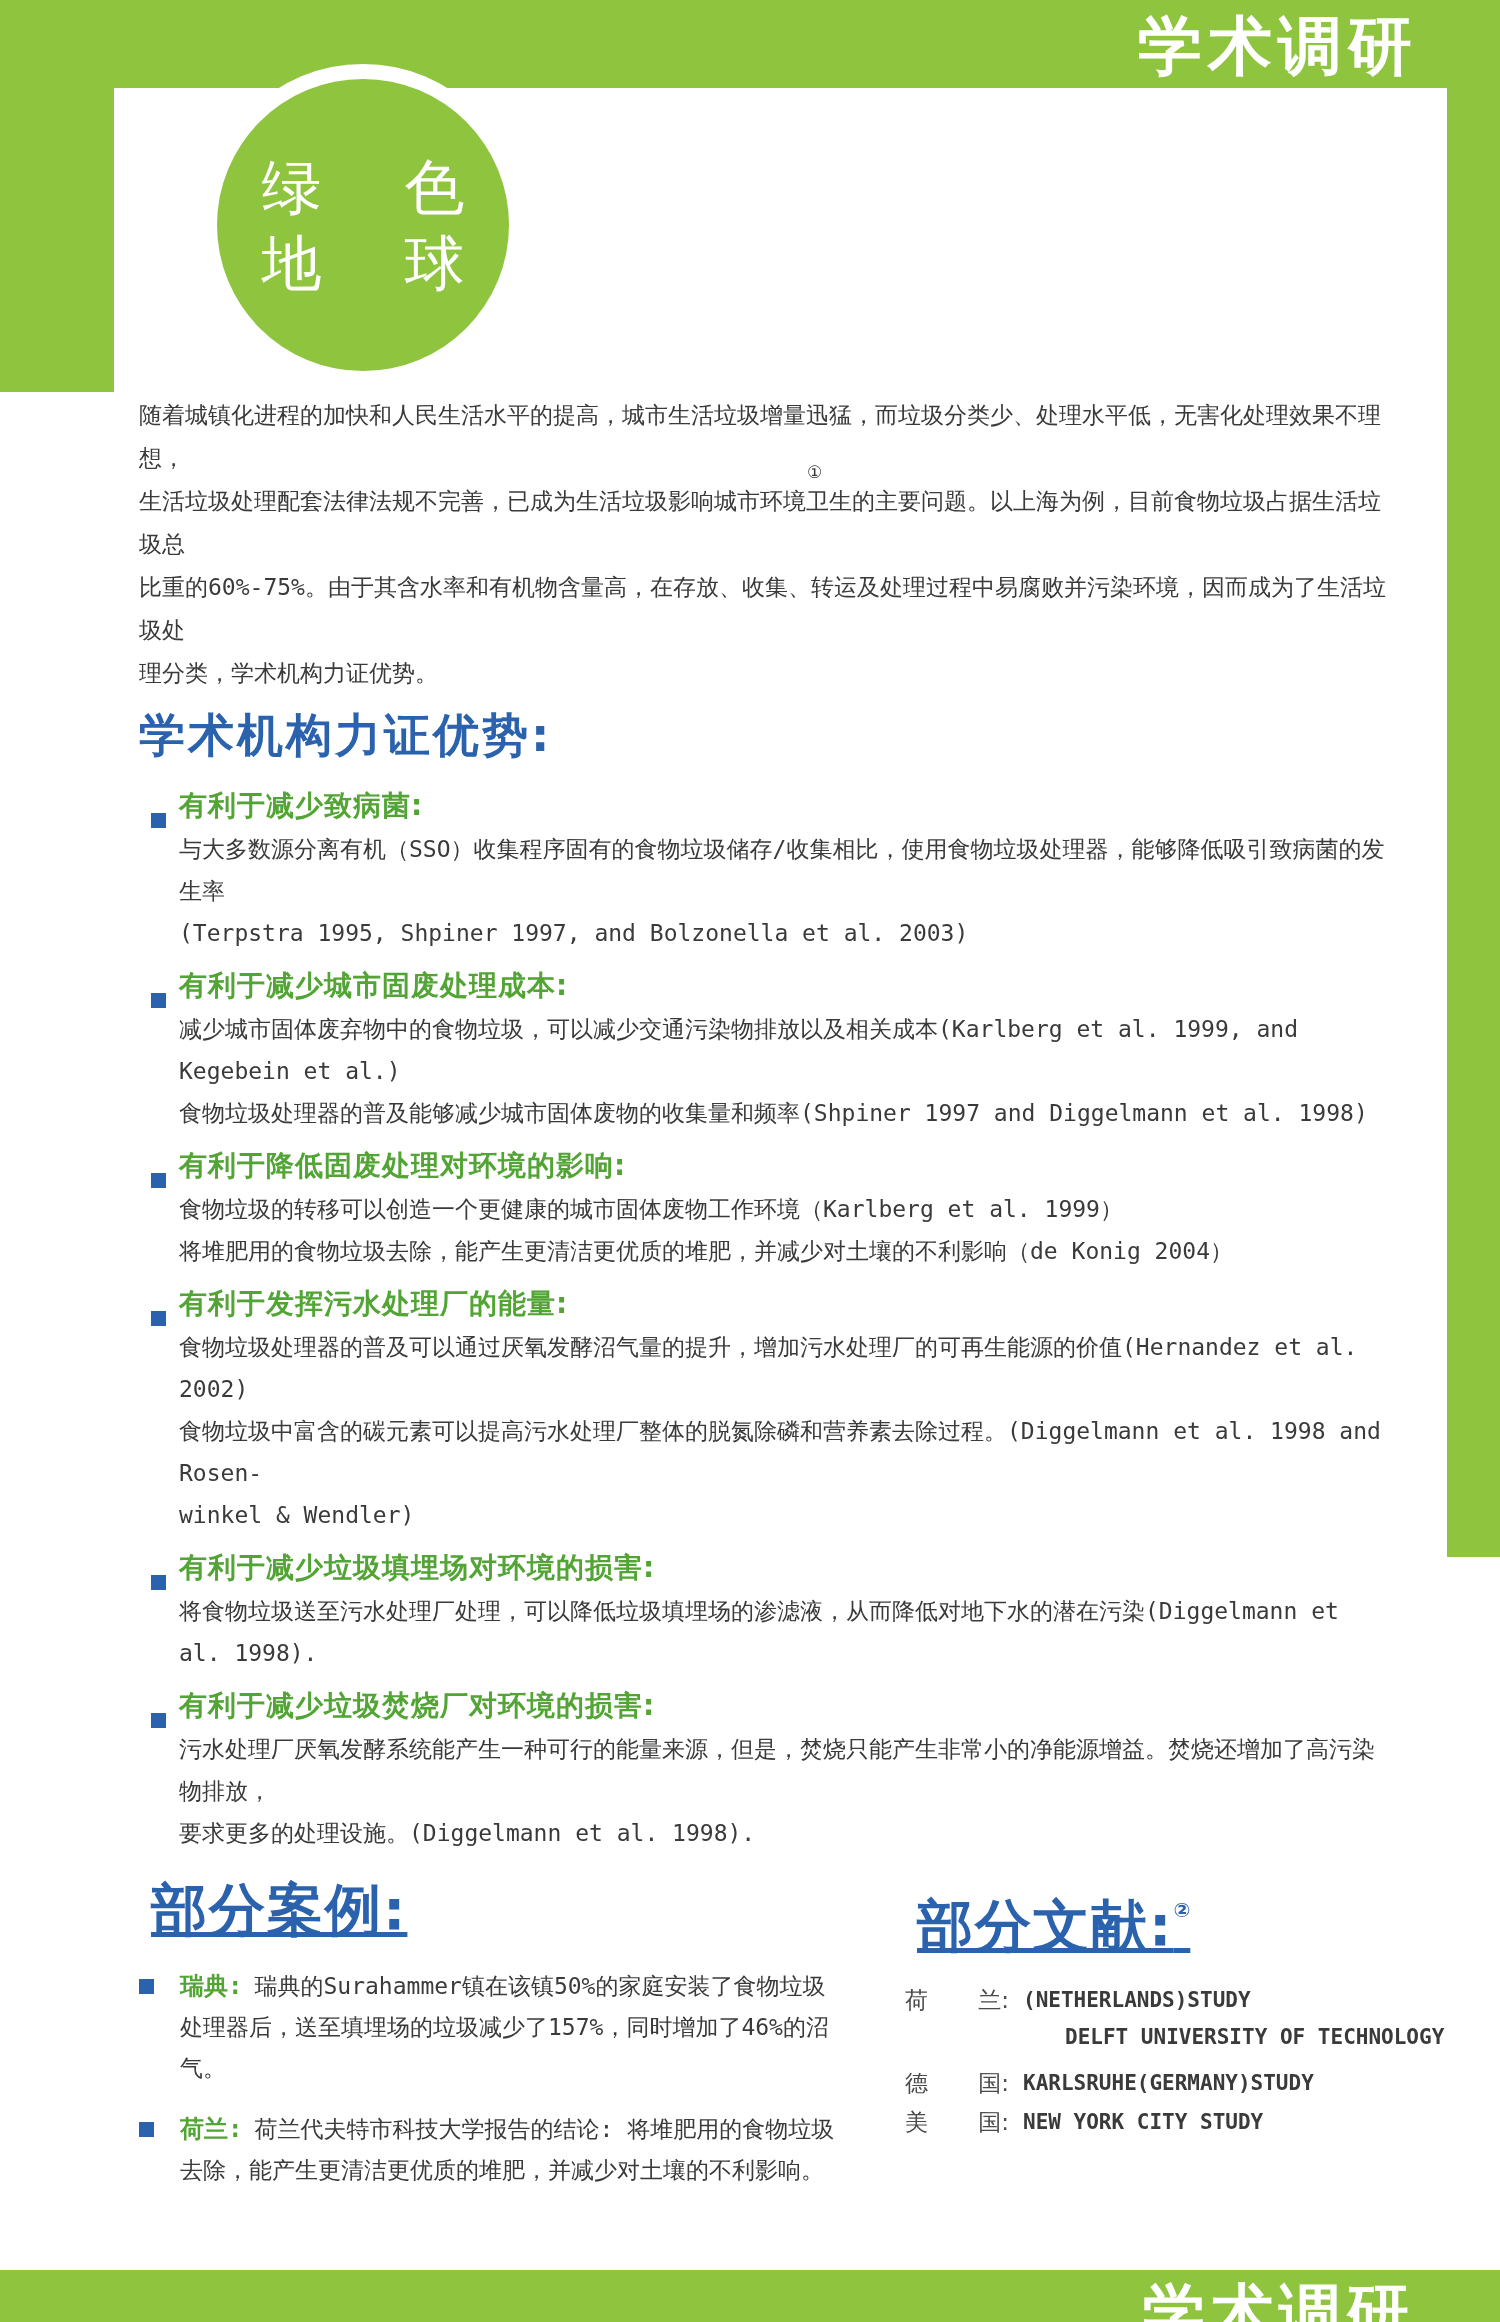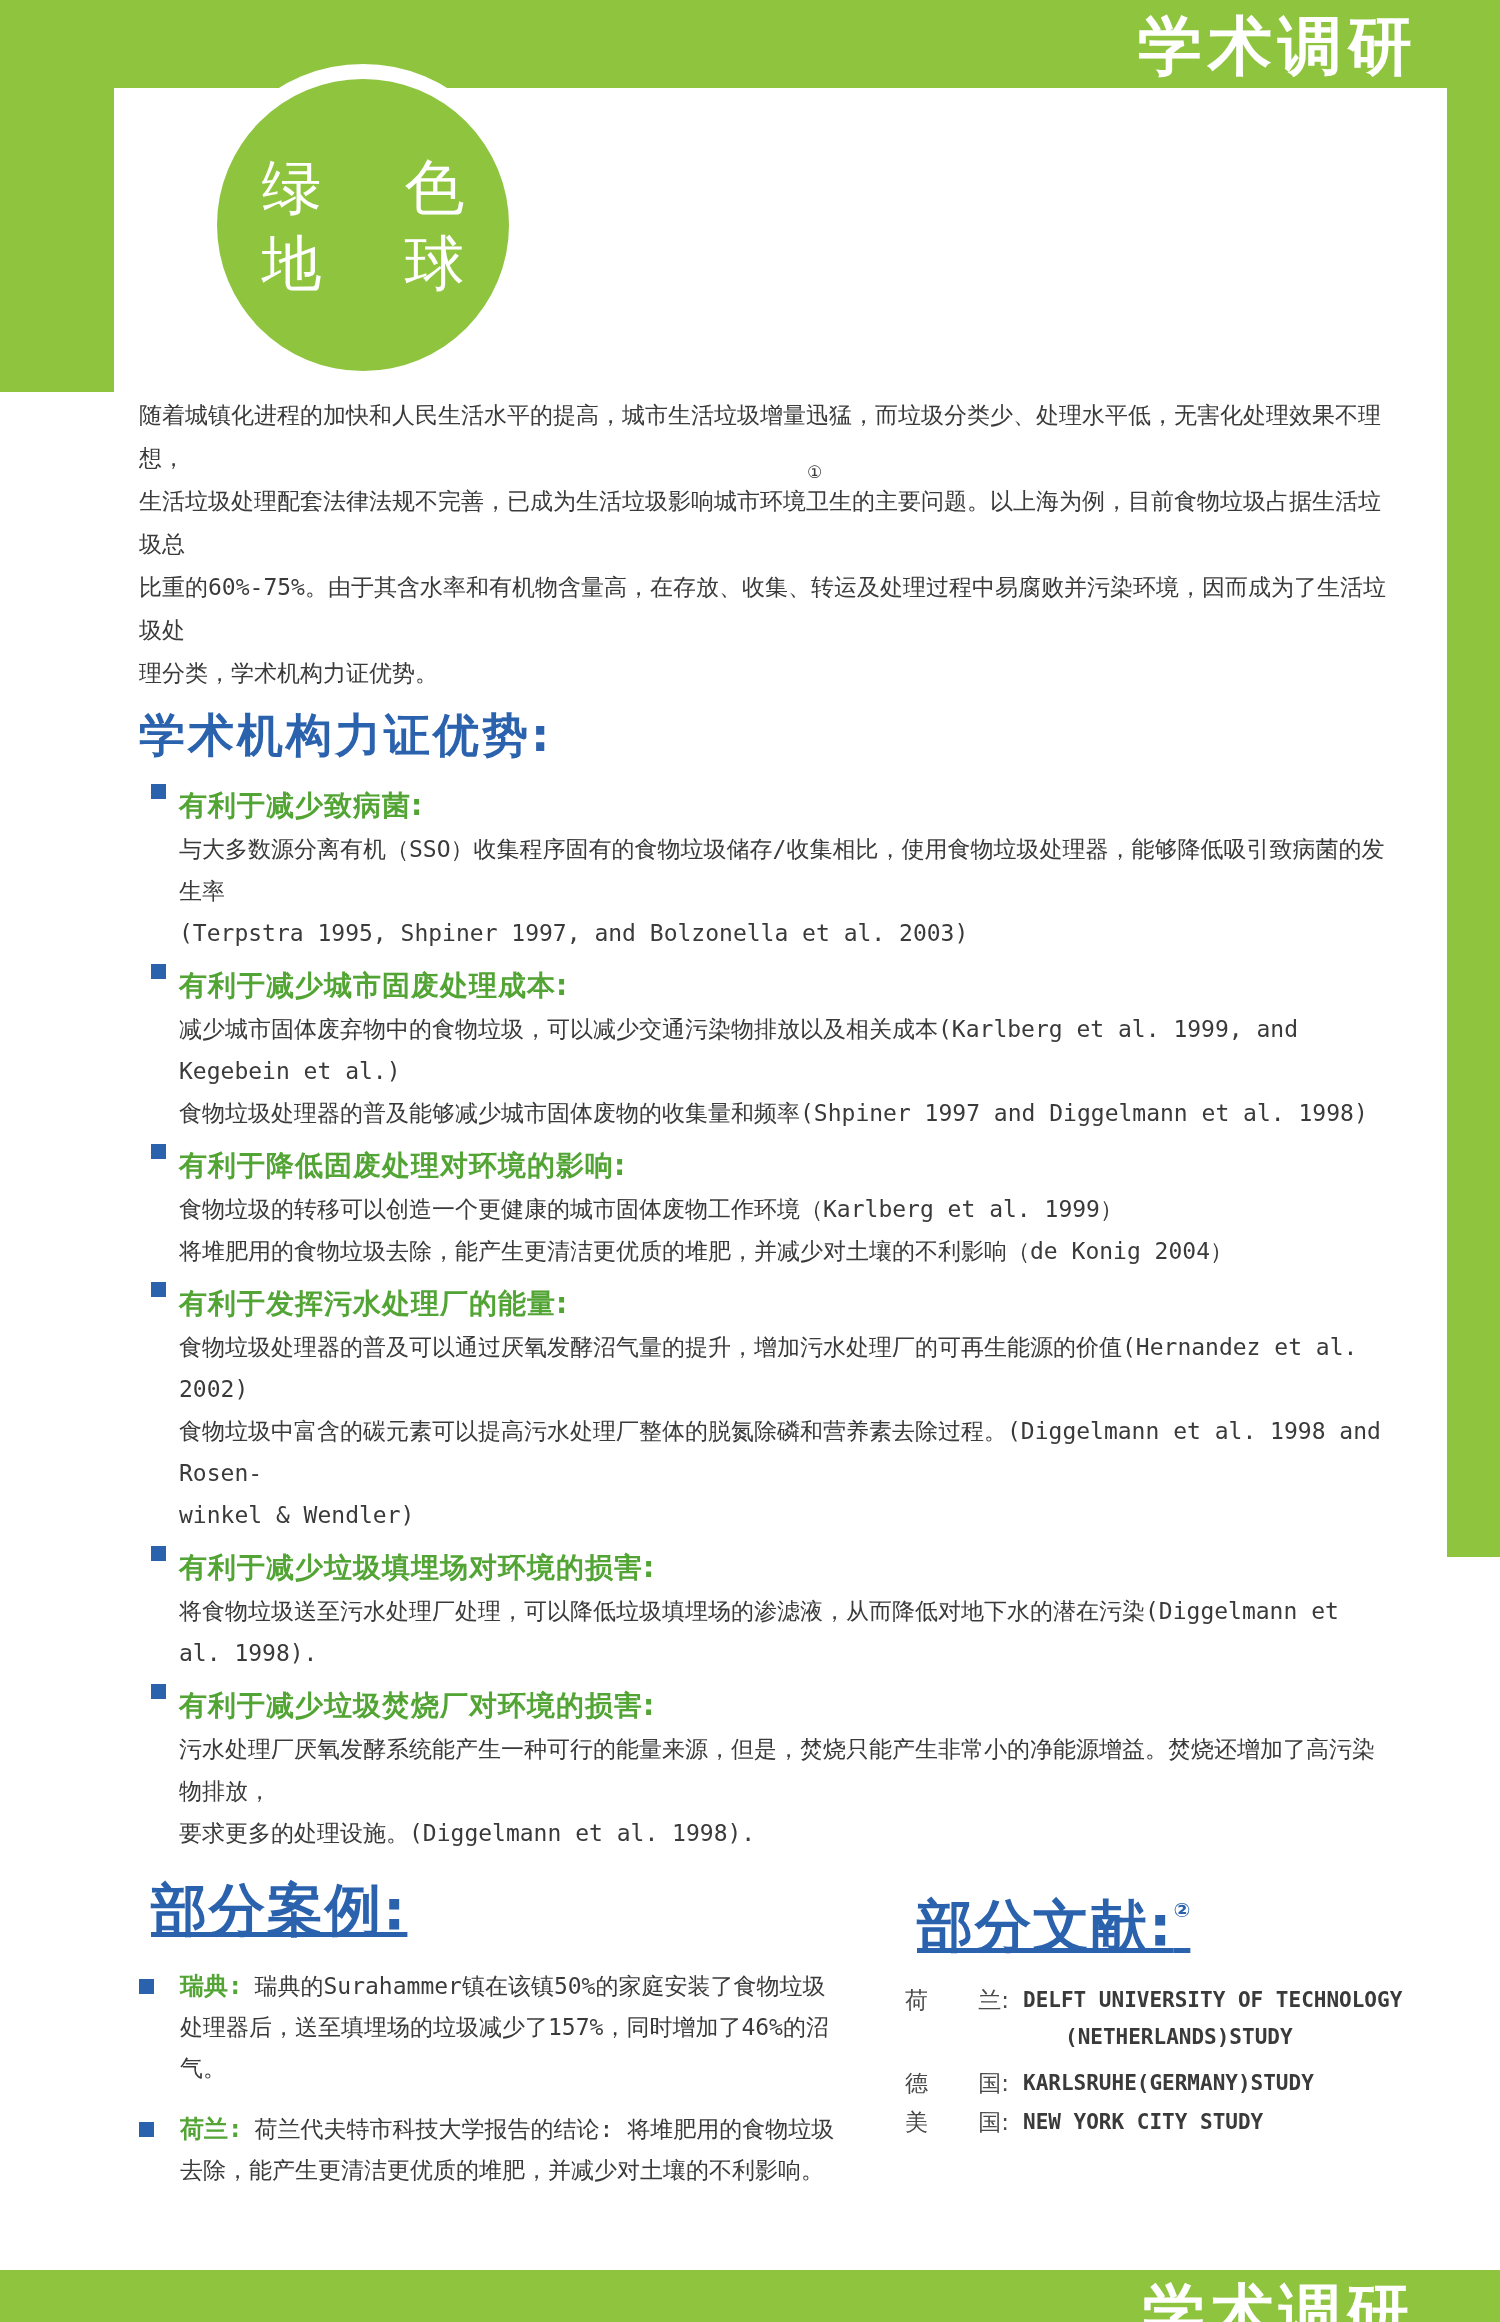--- a/index.html
+++ b/index.html
@@ -38,21 +38,21 @@
   .intro-p.p2{margin-bottom:8px;}
   .intro-line{font-size:23px;line-height:43px;color:#3a3a3a;}
   .footnote-marker{position:absolute;left:668px;top:68px;font-size:17px;color:#3a3a3a;}
 
   .section-title{
     margin:10px 0 22px 0;font-size:46px;line-height:53px;font-weight:bold;
     color:#2b62ad;letter-spacing:3px;
   }
 
   .adv-item{margin-bottom:10px;}
-  .adv-head{display:flex;align-items:flex-start;gap:13px;line-height:44px;margin-left:12px;}
+  .adv-head{display:flex;align-items:flex-end;gap:13px;line-height:44px;margin-left:12px;}
   .sq{width:15px;height:15px;background:#2b62ad;flex:none;}
   .adv-title{color:#52a434;font-size:28px;font-weight:bold;letter-spacing:1px;}
   .adv-line{margin-left:40px;font-size:23px;line-height:42px;color:#3a3a3a;}
 
   
   .two-col{display:flex;margin-top:26px;}
   .col-cases{width:700px;flex:none;}
   .col-refs{margin-left:66px;width:520px;flex:none;}
   .col-title{margin:0 0 26px 12px;font-size:56px;line-height:60px;font-weight:bold;color:#2b62ad;letter-spacing:2px;text-decoration:underline;}
   .ref-sup{font-size:20px;vertical-align:28px;letter-spacing:0;}
@@ -184,22 +184,22 @@
 
       <div class="col-refs">
         <h2 class="col-title"><span>部分文献:</span><sup class="ref-sup">②</sup></h2>
 
         <div class="ref-row first">
           <div class="ref-label">
             <span>荷</span>
               <span>兰:</span>
           </div>
           <div class="ref-text mono">
+            <div class="ref-line">(NETHERLANDS)STUDY</div>
             <div class="ref-line">DELFT UNIVERSITY OF TECHNOLOGY</div>
-            <div class="ref-line">(NETHERLANDS)STUDY</div>
           </div>
         </div>
 
         <div class="ref-row">
           <div class="ref-label">
             <span>德</span>
               <span>国:</span>
           </div>
           <div class="ref-text mono">
             <div class="ref-line">KARLSRUHE(GERMANY)STUDY</div>

